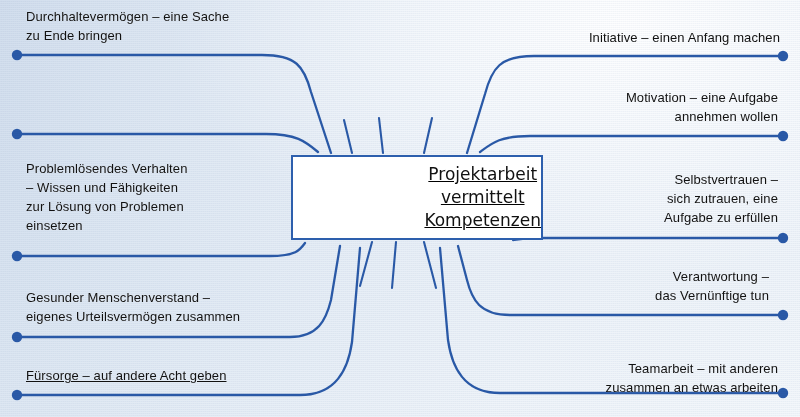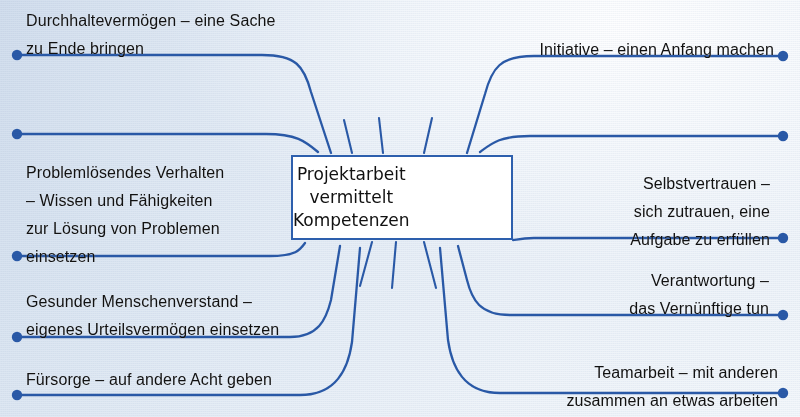--- a/index.html
+++ b/index.html
@@ -36,42 +36,43 @@
   }
   #connectors {
     position: absolute;
     left: 0; top: 0;
     width: 800px;
     height: 417px;
   }
   .node-label {
     position: absolute;
     color: #111111;
-    font-size: 16px;
-    line-height: 28px;
+    font-size: 13px;
+    line-height: 19px;
     letter-spacing: 0.1px;
     white-space: pre-line;
     text-shadow: 0 0 1px rgba(255,255,255,0.55);
   }
   .left-label  { text-align: left; }
   .right-label { text-align: right; }
 
   #center-node {
     position: absolute;
     left: 291px;
     top: 155px;
-    width: 222px;
+    width: 252px;
     height: 85px;
     background: #ffffff;
     border: 2.4px solid #2d5fad;
     box-sizing: border-box;
     display: flex;
     align-items: center;
-    justify-content: flex-start;
+    justify-content: flex-end;
     z-index: 5;
+    text-decoration: underline;
   }
   #center-node-text {
     font-family: "DejaVu Sans", sans-serif;
     font-size: 17px;
     line-height: 23px;
     color: #111111;
     text-align: center;
     white-space: pre-line;
   }
 </style>
@@ -120,28 +121,30 @@
   <div class="node-label left-label" style="left:26px; top:7px; width:330px;">Durchhaltevermögen – eine Sache
 zu Ende bringen</div>
 
 
   <div class="node-label left-label" style="left:26px; top:159px; width:275px;">Problemlösendes Verhalten
 – Wissen und Fähigkeiten
 zur Lösung von Problemen
 einsetzen</div>
 
   <div class="node-label left-label" style="left:26px; top:288px; width:340px;">Gesunder Menschenverstand –
-eigenes Urteilsvermögen einsetzen</div>
+eigenes Urteilsvermögen zusammen</div>
 
-  <div class="node-label left-label" style="left:26px; top:366px; width:340px;">Fürsorge – auf andere Acht geben</div>
+  <div class="node-label left-label" style="left:26px; top:366px; width:340px;text-decoration:underline;">Fürsorge – auf andere Acht geben</div>
 
-  <div class="node-label right-label" style="right:26px; top:28px; width:330px;margin-top:8px;">Initiative – einen Anfang machen</div>
+  <div class="node-label right-label" style="right:20px; top:28px; width:330px;">Initiative – einen Anfang machen</div>
 
+  <div class="node-label right-label" style="right:22px; top:88px; width:330px;">Motivation – eine Aufgabe
+annehmen wollen</div>
 
-  <div class="node-label right-label" style="right:30px; top:170px; width:300px;">Selbstvertrauen –
+  <div class="node-label right-label" style="right:22px; top:170px; width:300px;">Selbstvertrauen –
 sich zutrauen, eine
 Aufgabe zu erfüllen</div>
 
   <div class="node-label right-label" style="right:31px; top:267px; width:300px;">Verantwortung –
 das Vernünftige tun</div>
 
   <div class="node-label right-label" style="right:22px; top:359px; width:330px;">Teamarbeit – mit anderen
 zusammen an etwas arbeiten</div>
 
   <div id="center-node">

